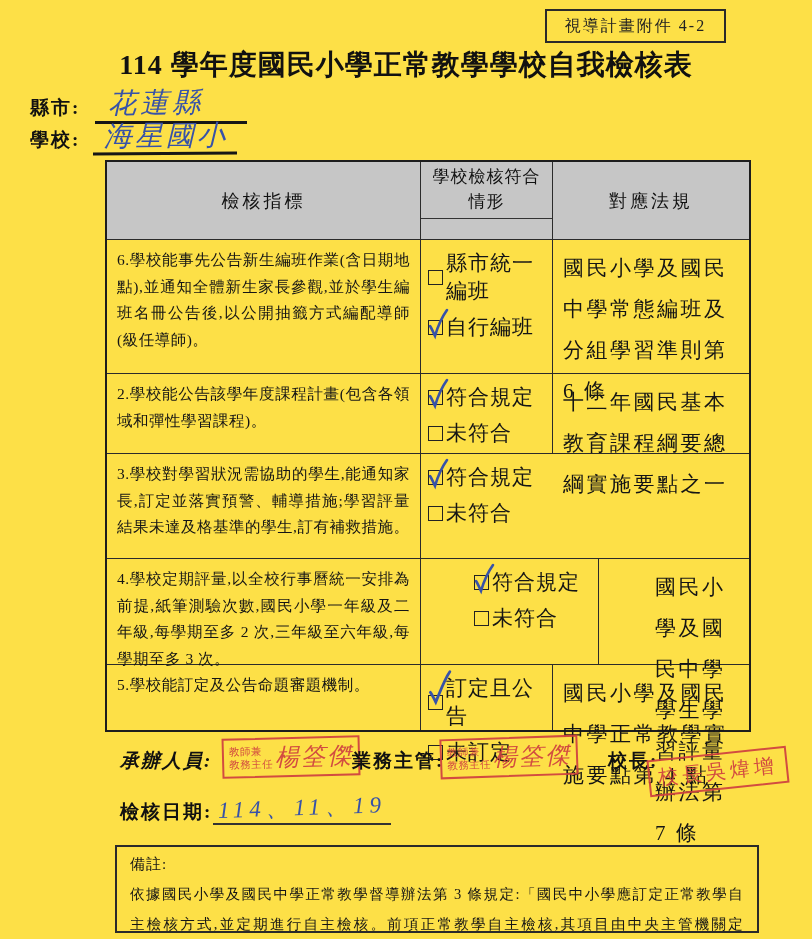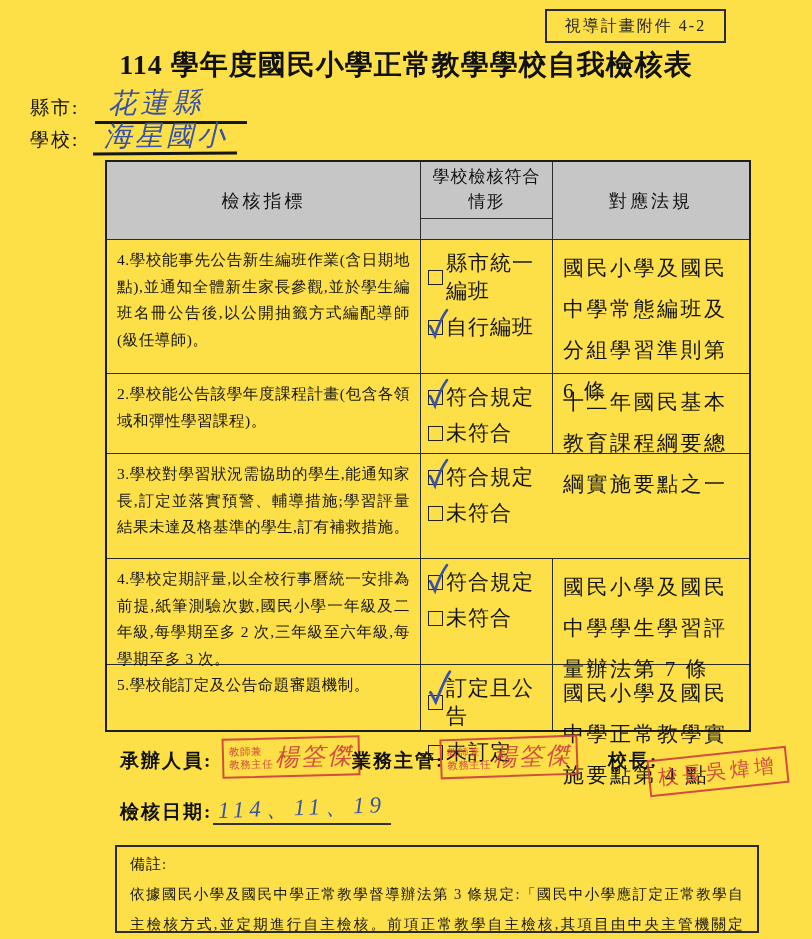--- a/index.html
+++ b/index.html
@@ -15,21 +15,21 @@
     position:absolute; left:545px; top:9px; width:181px; height:34px;
     border:2px solid #2a2a2a; display:flex; align-items:center; justify-content:center;
     font-size:16px; letter-spacing:2px; color:#222;
   }
   
   .title {
     position:absolute; left:0; top:46px; width:812px; text-align:center;
     font-size:28px; font-weight:bold; letter-spacing:1px; color:#111;
   }
   
-  .field-label { position:absolute; font-size:19px; font-weight:normal; color:#111; letter-spacing:2px; }
+  .field-label { position:absolute; font-size:19px; font-weight:bold; color:#111; letter-spacing:2px; }
   .hand { font-style:italic; color:#3752a8; }
   .county-value { position:absolute; left:108px; top:84px; font-size:28px; letter-spacing:4px; transform:rotate(-1deg); }
   .school-value { position:absolute; left:104px; top:117px; font-size:28px; letter-spacing:3px; transform:rotate(-0.5deg); }
   .rule { position:absolute; background:#161616; height:3px; }
   .rule-county { left:95px; top:121px; width:152px; }
   .rule-school { left:93px; top:152px; width:144px; transform:rotate(-0.4deg); }
   
   .ctable {
     position:absolute; left:105px; top:160px; width:646px;
     border:2.5px solid #1d1d1d;
@@ -47,21 +47,21 @@
   .thead .c2 { flex-direction:column; justify-content:flex-start; padding:0; }
   .h2-top { width:100%; height:57px; display:flex; align-items:center; justify-content:center;
     border-bottom:1.5px solid #333; font-size:17px; letter-spacing:1px; line-height:1.45; padding:0 3px; }
   .h2-bottom { flex:1; }
   .ind-cell { padding:7px 10px 6px 10px; font-size:15.5px; line-height:1.72;
     text-align:justify; letter-spacing:0.5px; color:#151515; }
   .reg-cell { padding:8px 10px; font-size:21px; line-height:1.95;
     letter-spacing:2.5px; color:#151515; }
   .opt-cell { padding:6px 5px 6px 7px; }
   .r1 { height:134px; } .r2 { height:80px; } .r3 { height:105px; }
-  .r4 { height:106px; } .r5 { height:65px; }
+  .r4 { height:106px;gap:46px; } .r5 { height:65px; }
   
   .opt { display:flex; align-items:center; margin:3px 0 8px 0; }
   .box { position:relative; width:15px; height:15px; border:1.8px solid #222;
     flex:0 0 15px; background:transparent; }
   .mark { display:none; position:absolute; left:-3px; top:-13px; width:24px; height:32px;
     overflow:visible; }
   .mark path { fill:none; stroke:#3752a8; stroke-width:2.6; stroke-linecap:round; }
   .box.on .mark { display:block; }
   .box.tall .mark { top:-34px; height:52px; width:26px; }
   .opt-label { font-size:21px; letter-spacing:1px; margin-left:3px; color:#151515; }
@@ -115,21 +115,21 @@
     <div class="trow thead">
       <div class="cell c1">檢核指標</div>
       <div class="cell c2">
         <div class="h2-top">學校檢核符合情形</div>
         <div class="h2-bottom"></div>
       </div>
       <div class="cell c3">對應法規</div>
     </div>
 
     <div class="trow r1">
-      <div class="cell c1 ind-cell">4.學校能事先公告新生編班作業(含日期地點),並通知全體新生家長參觀,並於學生編班名冊公告後,以公開抽籤方式編配導師(級任導師)。</div>
+      <div class="cell c1 ind-cell">6.學校能事先公告新生編班作業(含日期地點),並通知全體新生家長參觀,並於學生編班名冊公告後,以公開抽籤方式編配導師(級任導師)。</div>
       <div class="cell c2 opt-cell">
         <div class="opt">
           <span class="box">
             
           </span>
           <span class="opt-label">縣市統一編班</span>
         </div>
         <div class="opt">
           <span class="box on">
             <svg class="mark" viewBox="0 0 24 32">
@@ -220,21 +220,21 @@
             
           </span>
           <span class="opt-label">未訂定</span>
         </div>
       </div>
       <div class="cell c3 reg-cell">國民小學及國民中學正常教學實施要點第 4 點</div>
     </div>
 
   </div>
 
-  <span class="sig-label" style="left:120px; top:748px;">承辦人員:</span>
+  <span class="sig-label" style="left:120px; top:748px;font-style:italic;">承辦人員:</span>
   <div class="stamp stamp-a">
     <span class="stamp-roles">
       <span>教師兼</span>
       <span>教務主任</span>
     </span>
     <span class="stamp-name">楊筌傑</span>
   </div>
 
   <span class="sig-label" style="left:352px; top:748px;">業務主管:</span>
   <div class="stamp stamp-b">

